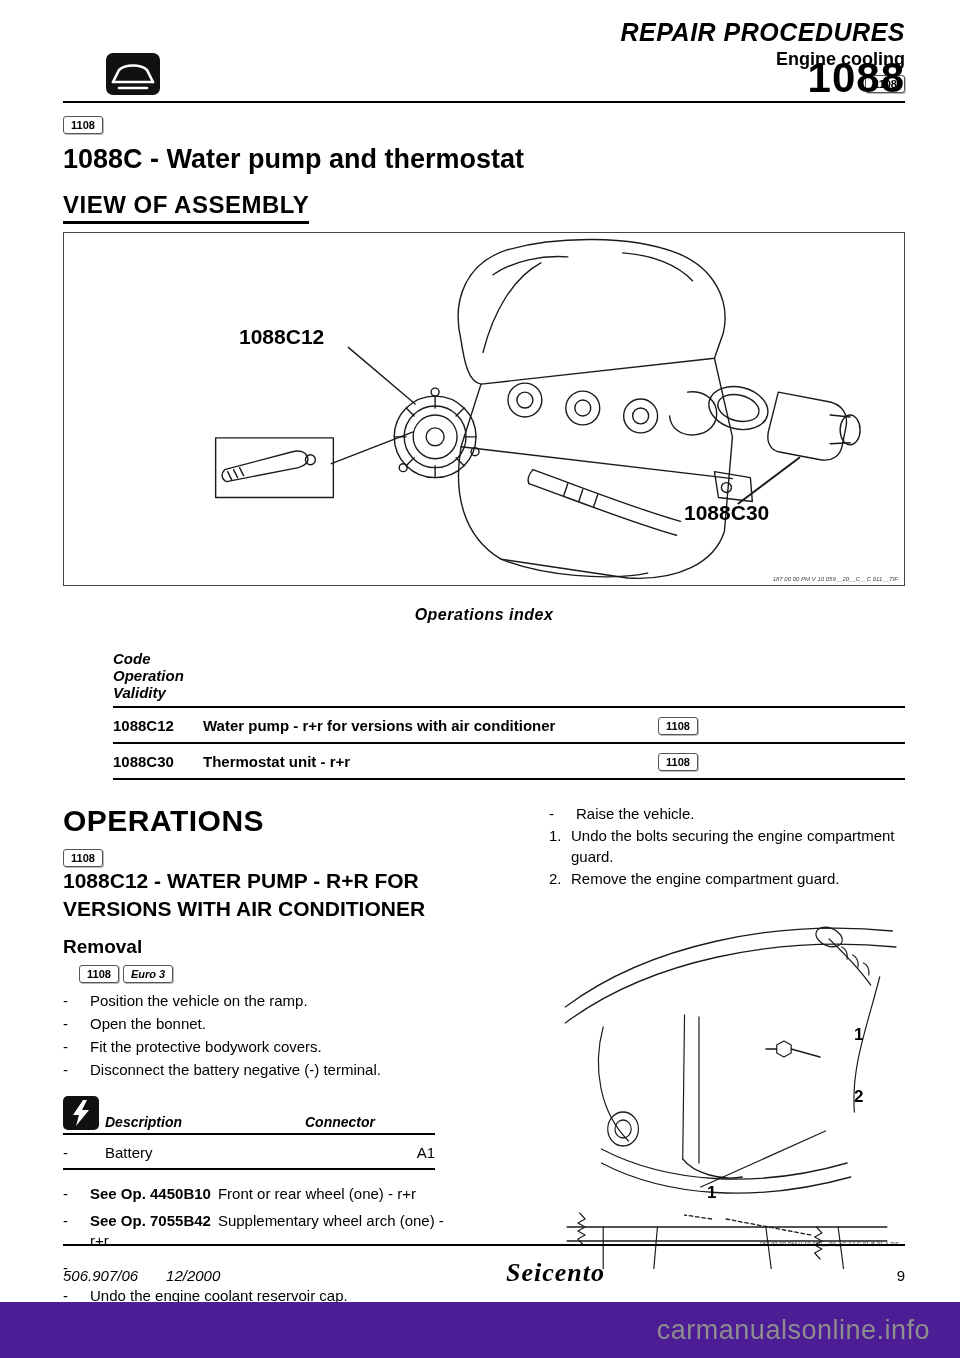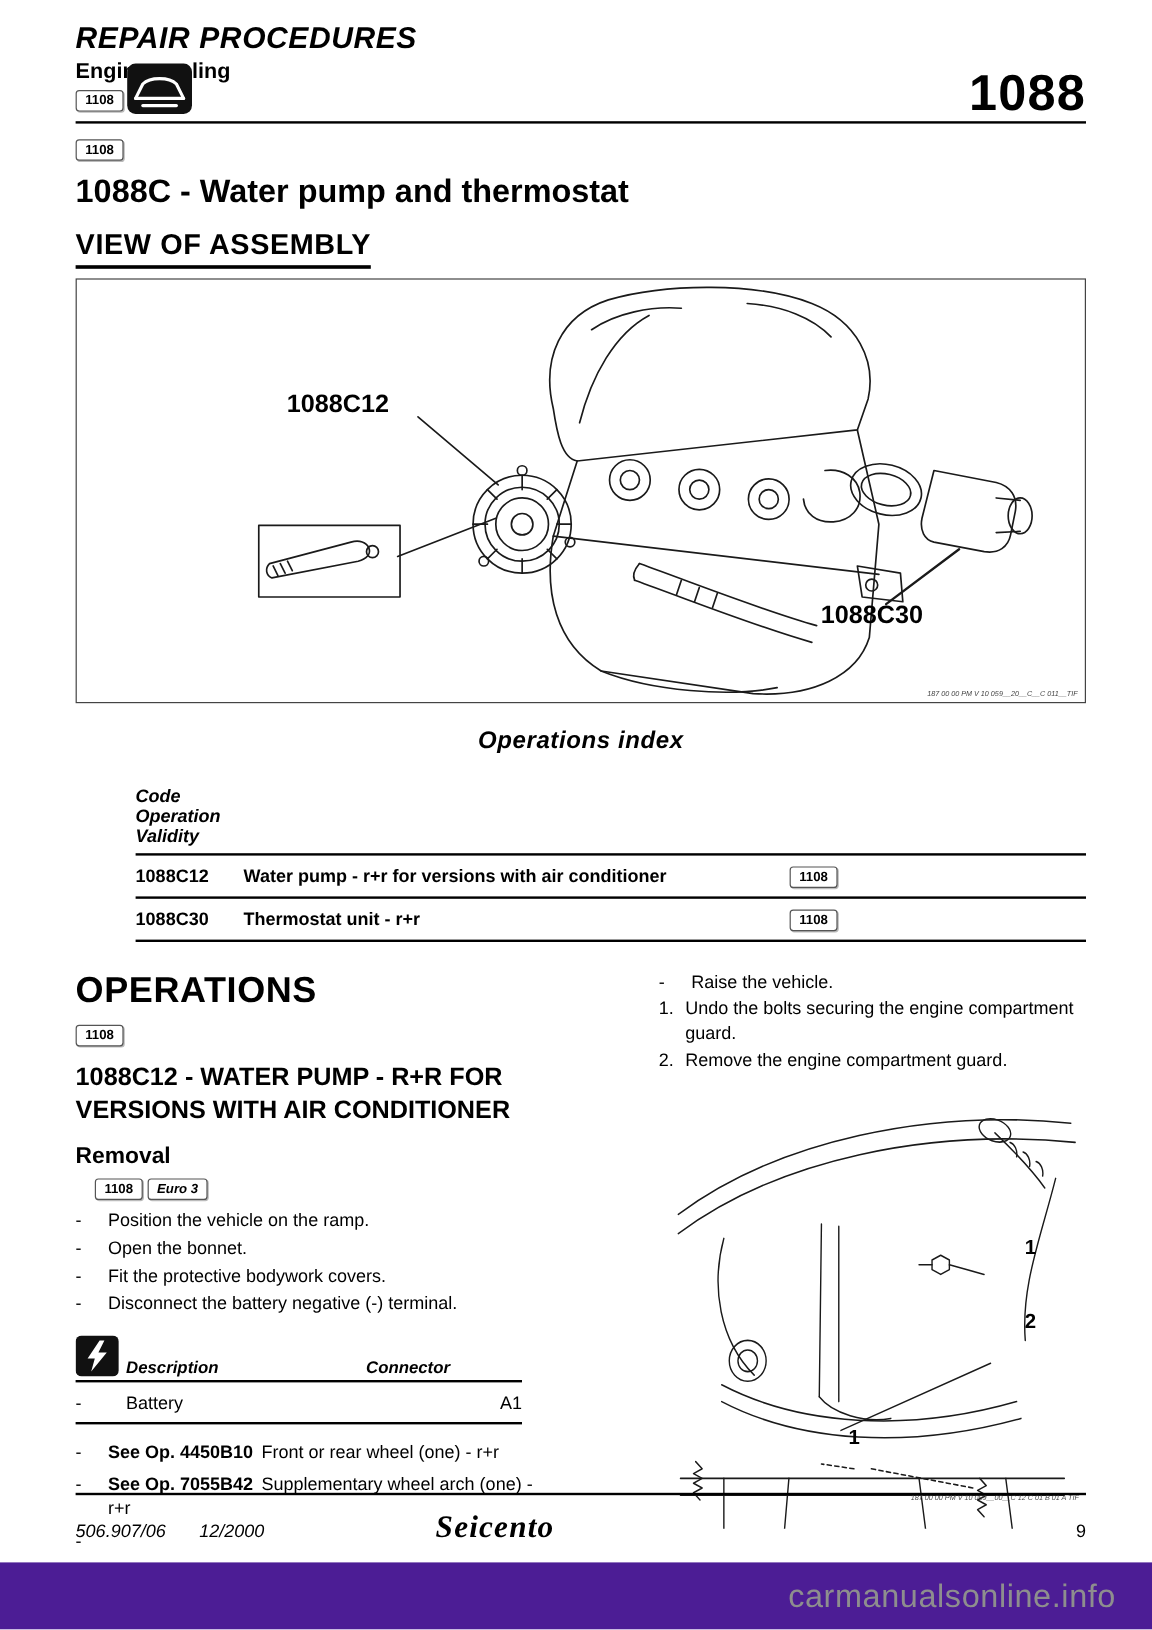--- a/index.html
+++ b/index.html
@@ -2,21 +2,21 @@
 <html><head>
 <meta charset="utf-8">
 <style>
   * { margin:0; padding:0; box-sizing:border-box; }
   html,body { width:960px; height:1358px; background:#fff; color:#000;
     font-family:"Liberation Sans", sans-serif; position:relative; overflow:hidden; }
 
   .page { padding:14px 55px 0 63px; }
 
   
-  .header { position:relative; text-align:left; padding-top:4px; }
+  .header { position:relative; text-align:right; padding-top:4px; }
   .hdr-title { font-size:25px; font-weight:bold; font-style:italic; letter-spacing:.5px; }
   .hdr-sub { font-size:18px; font-weight:bold; margin-top:2px; }
   .hdr-badge-row { margin-top:4px; }
   .hdr-pagecode { position:absolute; right:0; top:40px; font-size:42px; font-weight:bold; letter-spacing:1px; }
   .hdr-icon { position:absolute; left:42px; top:38px; width:56px; height:44px; }
   .header-rule { border-bottom:2px solid #000; margin-top:8px; }
 
   .badge { display:inline-block; border:1px solid #555; border-radius:3px; padding:0 7px;
     font-size:11px; font-weight:bold; line-height:16px; background:#fff; box-shadow:1px 1px 0 #bbb; }
   .badge.euro { font-style:italic; margin-left:4px; }
@@ -29,37 +29,37 @@
 
   
   .fig1 { border:1px solid #444; margin-top:8px; height:354px; position:relative; }
   .fig1 svg { width:100%; height:100%; display:block; }
   .fig-label { position:absolute; font-weight:bold; font-size:21px; }
   .lbl-pump { left:175px; top:92px; }
   .lbl-thermo { left:620px; top:268px; }
   .fig-code { position:absolute; right:6px; bottom:3px; font-size:6px; font-style:italic; color:#444; }
 
   
-  .opsindex-title { text-align:center; font-weight:bold; font-style:italic; font-size:20px;
+  .opsindex-title { text-align:center; font-weight:bold; font-style:italic; font-size:16px;
     margin-top:20px; letter-spacing:.5px; }
   .idx-table { margin-top:26px; margin-left:50px; }
   .idx-head { display:flex; font-weight:bold; font-style:italic; font-size:15px;
     border-bottom:2px solid #000; padding-bottom:5px;flex-direction:column; }
   .idx-row { display:flex; font-weight:bold; font-size:15px; border-bottom:2px solid #000;
     padding:8px 0 7px; align-items:center; }
   .col-code { width:90px; } .col-op { flex:1; } .col-val { width:247px; }
 
   
   .cols { display:flex; margin-top:24px;gap:38px; }
   .col-left { width:403px; }
   .col-right { flex:1; margin-left:45px; }
 
   .ops-title { font-size:30px; font-weight:bold; letter-spacing:.5px; }
   .ops-badge-row { margin-top:10px; }
-  .proc-title { font-size:21px; font-weight:bold; margin-top:12px; line-height:1.32; }
+  .proc-title { font-size:21px; font-weight:bold; line-height:1.32; }
   .removal-title { font-size:19px; font-weight:bold; margin-top:14px; }
   .removal-badges { margin-top:6px;padding-left:16px; }
 
   .steps { margin-top:8px; font-size:15px; }
   .step { display:flex; margin-top:3px; line-height:1.32; }
   .dash { width:27px; flex:none; }
 
   
   .elec { margin-top:16px; width:372px; }
   .elec-top { display:flex; align-items:flex-end; border-bottom:2px solid #000; padding-bottom:3px; }
@@ -85,21 +85,21 @@
   .f2-l1 { left:305px; top:128px; }
   .f2-l2 { left:305px; top:190px; }
   .f2-l3 { left:158px; top:286px; }
   .fig2 .fig-code { bottom:22px; }
 
   
   .footer { position:absolute; left:63px; right:55px; top:1244px;
     border-top:2px solid #000; padding-top:12px; display:flex; align-items:baseline; }
   .f-left { width:300px; font-style:italic; font-size:15px; }
   .f-left .date { margin-left:28px; }
-  .f-center { flex:1; text-align:left; font-weight:bold; font-style:italic; font-size:26px;
+  .f-center { flex:1; text-align:right; font-weight:bold; font-style:italic; font-size:26px;
     font-family:"Liberation Serif", serif; letter-spacing:1px; }
   .f-right { width:300px; text-align:right; font-size:15px; }
 
   
   .watermark-bar { position:absolute; left:0; right:0; bottom:0; height:56px; background:#4c1d95;
     display:flex; align-items:center; justify-content:flex-end; padding-right:30px; }
   .watermark-text { color:#8e8e8e; font-size:27px; letter-spacing:.5px; }
 </style>
 </head>
 <body>

